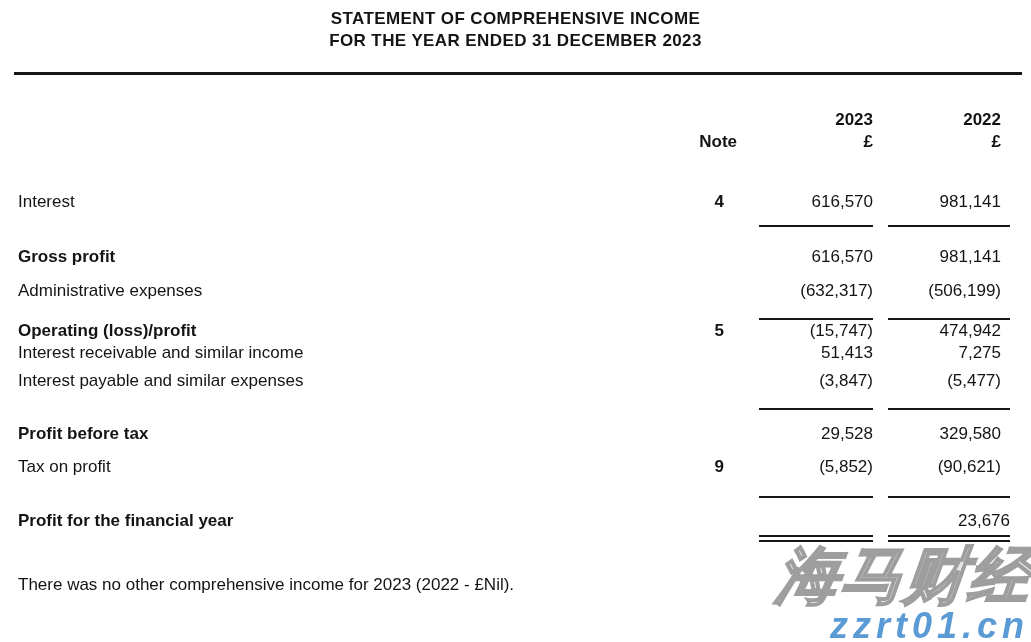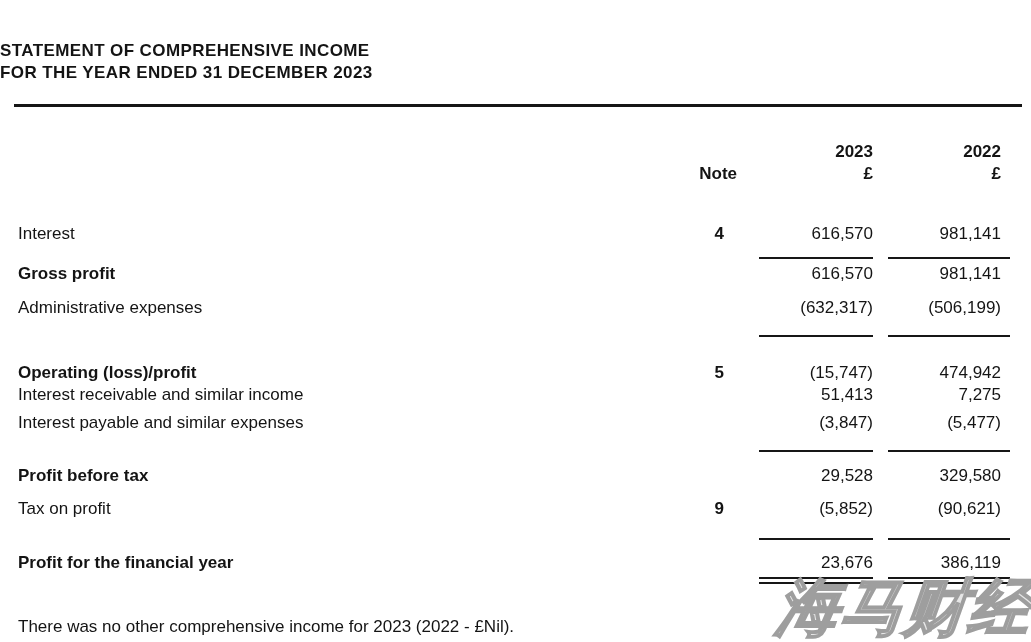--- a/index.html
+++ b/index.html
@@ -9,25 +9,25 @@
     font-family: "Liberation Sans", sans-serif;
     color: #141414;
     position: relative;
     overflow: hidden;
   }
   .page { width: 1031px; height: 642px; position: relative; }
 
   
   .title {
     padding-top: 8px;
+    text-align: center;
     font-weight: bold;
     font-size: 17px;
     line-height: 22px;
     letter-spacing: 0.4px;
-    margin-top: 32px;
   }
 
   
   .top-rule {
     margin: 20px 9px 0 14px;
     height: 3px;
     background: #161616;
   }
 
   
@@ -47,24 +47,24 @@
   .r-dline .c-v1, .r-dline .c-v2 {
     height: 7px;
     border-top: 2px solid #161616;
     border-bottom: 2px solid #161616;
   }
 
   
   .hdr-years   { margin-top: 34px; }
   .r-revenue   { margin-top: 38px; }
   .rule-1      { margin-top: 12px; }
-  .r-gross     { margin-top: 4px; }
+  .r-gross     { margin-top: 19px; }
   .r-admin     { margin-top: 12px; }
   .rule-2      { margin-top: 16px; }
-  .r-operating { margin-top: 25px; }
+  .r-operating { margin-top: 0; }
   .r-intrecv   { margin-top: 0; }
   .r-intpay    { margin-top: 6px;  }
   .rule-3      { margin-top: 16px; }
   .r-pbt       { margin-top: 13px; }
   .r-tax       { margin-top: 11px; }
   .rule-4      { margin-top: 18px; }
   .r-pfy       { margin-top: 12px; }
   .rule-double { margin-top: 3px;  }
 
   .footnote {
@@ -200,21 +200,20 @@
       <div class="c-label"></div>
         <div class="c-note"></div>
       <div class="c-v1"></div>
         <div class="c-v2"></div>
     </div>
 
     <div class="row r-data r-pfy">
       <div class="c-label bold">Profit for the financial year</div>
       <div class="c-note"></div>
       <div class="c-v1">23,676</div>
-      <div class="c-v2">386,119</div>
     </div>
 
     <div class="row r-dline rule-double">
       <div class="c-label"></div>
         <div class="c-note"></div>
       <div class="c-v1"></div>
         <div class="c-v2"></div>
     </div>
 
   </div>

